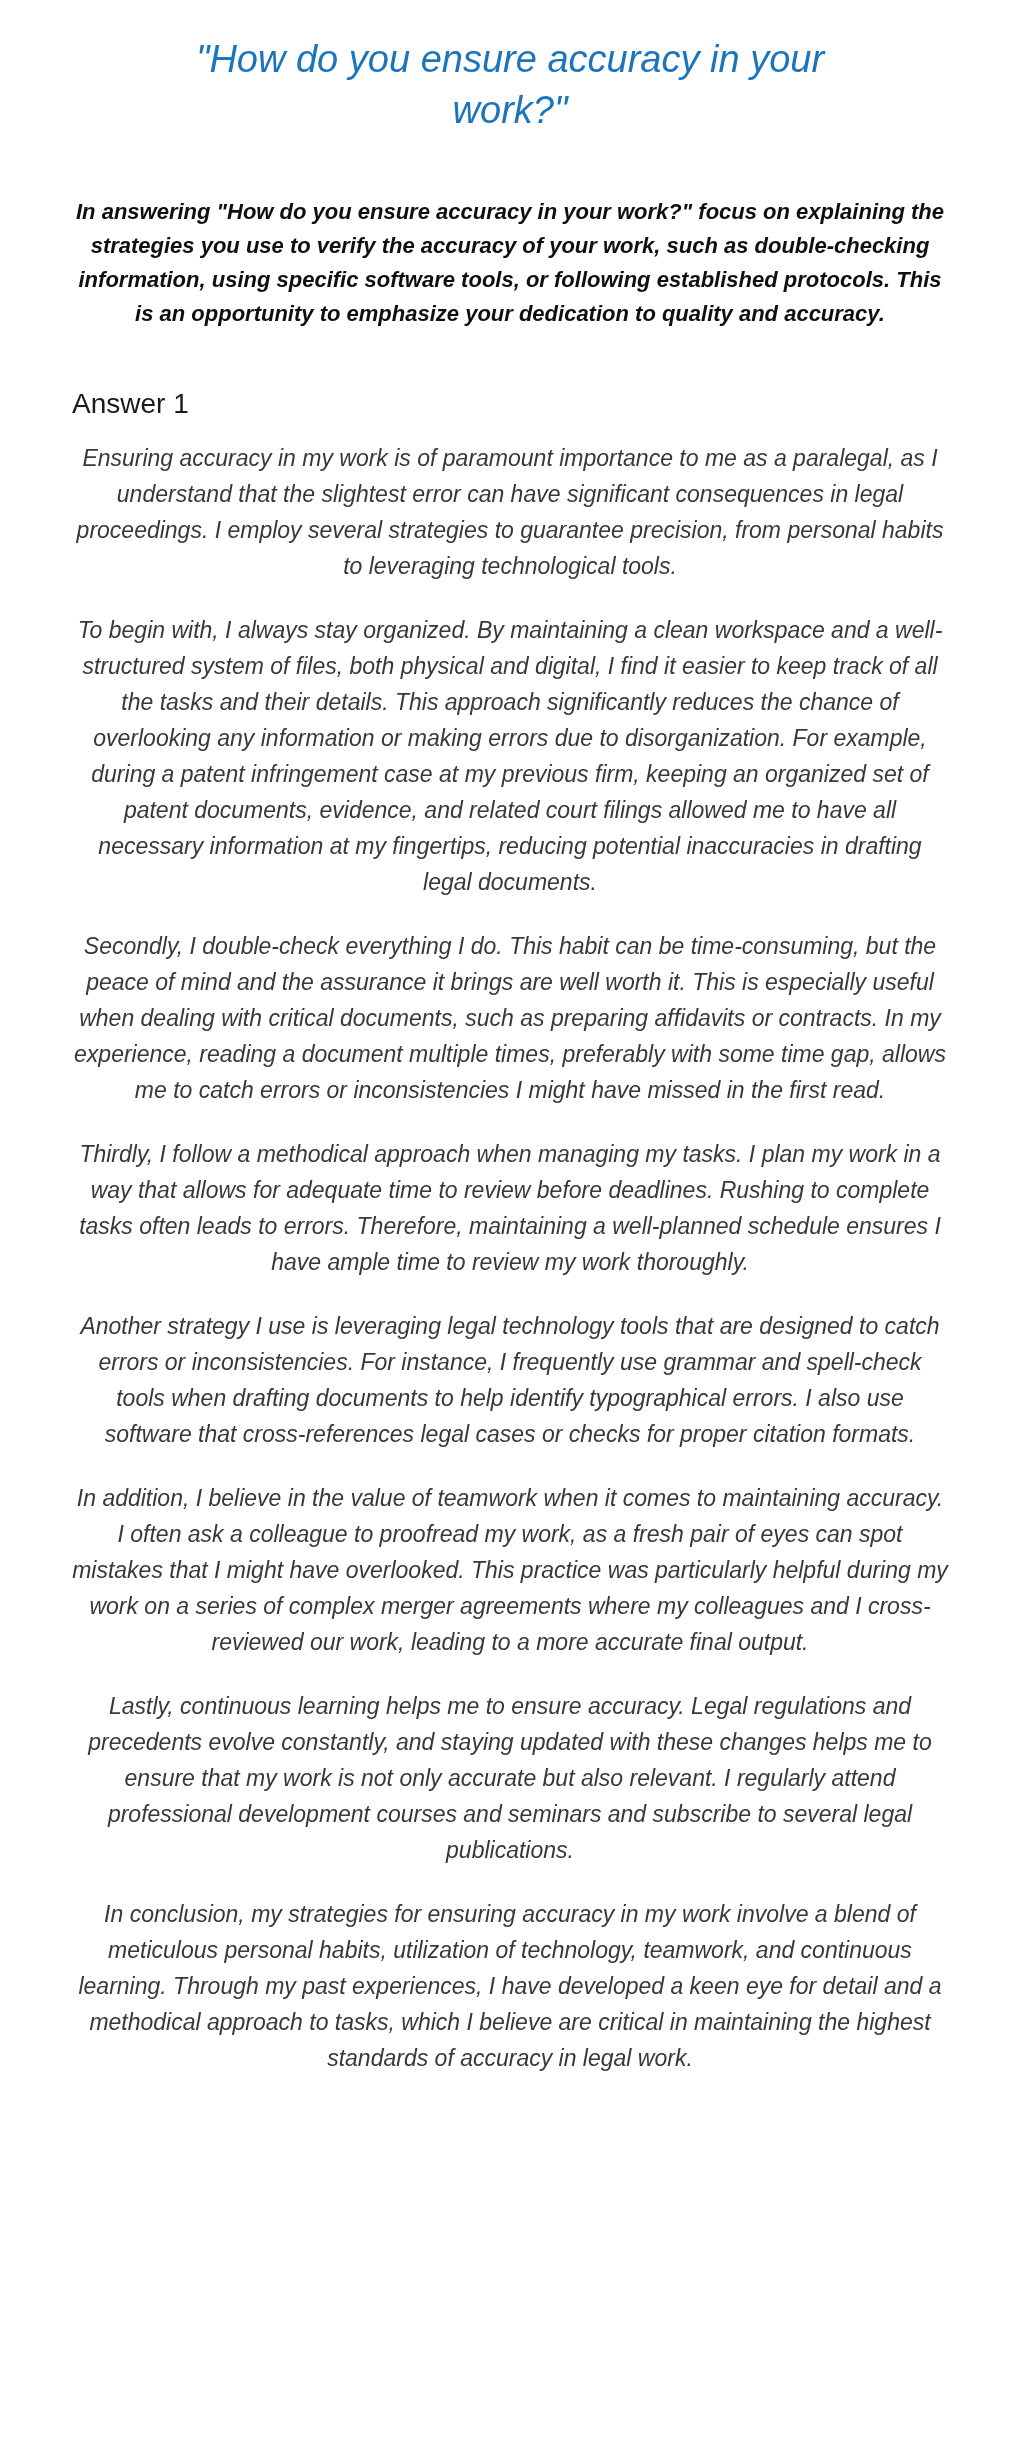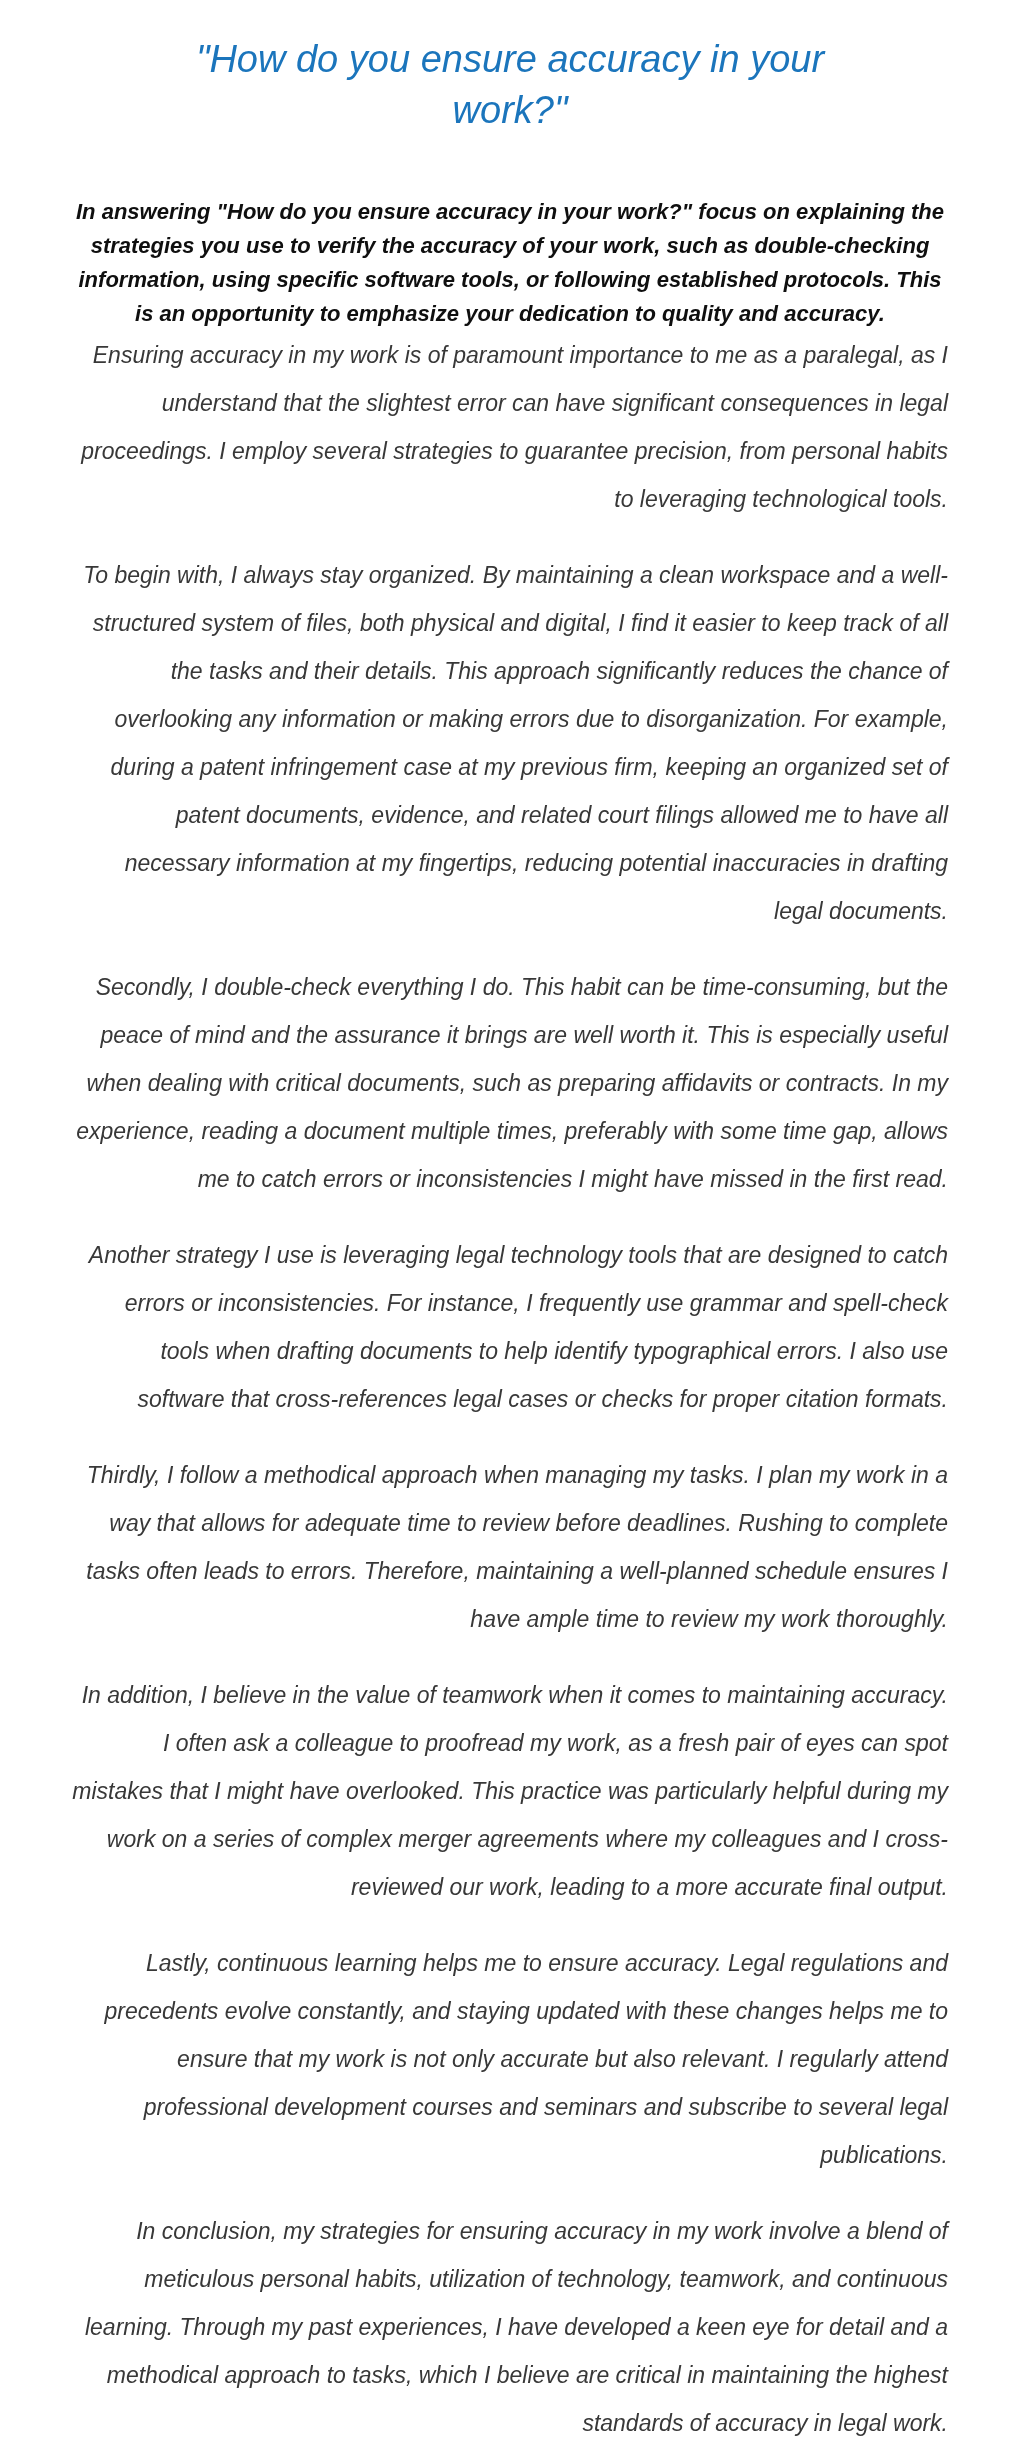--- a/index.html
+++ b/index.html
@@ -46,43 +46,44 @@
     font-size: 28px;
     line-height: 1.2;
     text-align: left;
     margin: 56px 0 20px 0;
   }
   .body-copy p {
     color: #383838;
     font-style: italic;
     font-weight: 400;
     font-size: 23px;
-    line-height: 48px;
-    text-align: right;
+    line-height: 36px;
+    text-align: center;
     margin: 0 0 28px 0;
     max-width: 880px;
   }
   .body-copy p:last-child {
     margin-bottom: 12px;
   }
 </style>
 </head>
 <body>
 
 <div class="page">
 
   <h1 class="doc-title">"How do you ensure accuracy in your work?"</h1>
 
   <p class="intro">In answering "How do you ensure accuracy in your work?" focus on explaining the strategies you use to verify the accuracy of your work, such as double-checking information, using specific software tools, or following established protocols. This is an opportunity to emphasize your dedication to quality and accuracy.</p>
 
+  <h2 class="answer-heading">Answer 1</h2>
 
   <div class="body-copy">
     <p>Ensuring accuracy in my work is of paramount importance to me as a paralegal, as I understand that the slightest error can have significant consequences in legal proceedings. I employ several strategies to guarantee precision, from personal habits to leveraging technological tools.</p>
     <p>To begin with, I always stay organized. By maintaining a clean workspace and a well-structured system of files, both physical and digital, I find it easier to keep track of all the tasks and their details. This approach significantly reduces the chance of overlooking any information or making errors due to disorganization. For example, during a patent infringement case at my previous firm, keeping an organized set of patent documents, evidence, and related court filings allowed me to have all necessary information at my fingertips, reducing potential inaccuracies in drafting legal documents.</p>
     <p>Secondly, I double-check everything I do. This habit can be time-consuming, but the peace of mind and the assurance it brings are well worth it. This is especially useful when dealing with critical documents, such as preparing affidavits or contracts. In my experience, reading a document multiple times, preferably with some time gap, allows me to catch errors or inconsistencies I might have missed in the first read.</p>
+    <p>Thirdly, I follow a methodical approach when managing my tasks. I plan my work in a way that allows for adequate time to review before deadlines. Rushing to complete tasks often leads to errors. Therefore, maintaining a well-planned schedule ensures I have ample time to review my work thoroughly.</p>
     <p>Another strategy I use is leveraging legal technology tools that are designed to catch errors or inconsistencies. For instance, I frequently use grammar and spell-check tools when drafting documents to help identify typographical errors. I also use software that cross-references legal cases or checks for proper citation formats.</p>
-    <p>Thirdly, I follow a methodical approach when managing my tasks. I plan my work in a way that allows for adequate time to review before deadlines. Rushing to complete tasks often leads to errors. Therefore, maintaining a well-planned schedule ensures I have ample time to review my work thoroughly.</p>
     <p>In addition, I believe in the value of teamwork when it comes to maintaining accuracy. I often ask a colleague to proofread my work, as a fresh pair of eyes can spot mistakes that I might have overlooked. This practice was particularly helpful during my work on a series of complex merger agreements where my colleagues and I cross-reviewed our work, leading to a more accurate final output.</p>
     <p>Lastly, continuous learning helps me to ensure accuracy. Legal regulations and precedents evolve constantly, and staying updated with these changes helps me to ensure that my work is not only accurate but also relevant. I regularly attend professional development courses and seminars and subscribe to several legal publications.</p>
     <p>In conclusion, my strategies for ensuring accuracy in my work involve a blend of meticulous personal habits, utilization of technology, teamwork, and continuous learning. Through my past experiences, I have developed a keen eye for detail and a methodical approach to tasks, which I believe are critical in maintaining the highest standards of accuracy in legal work.</p>
   </div>
 
 </div>
 
 </body></html>

